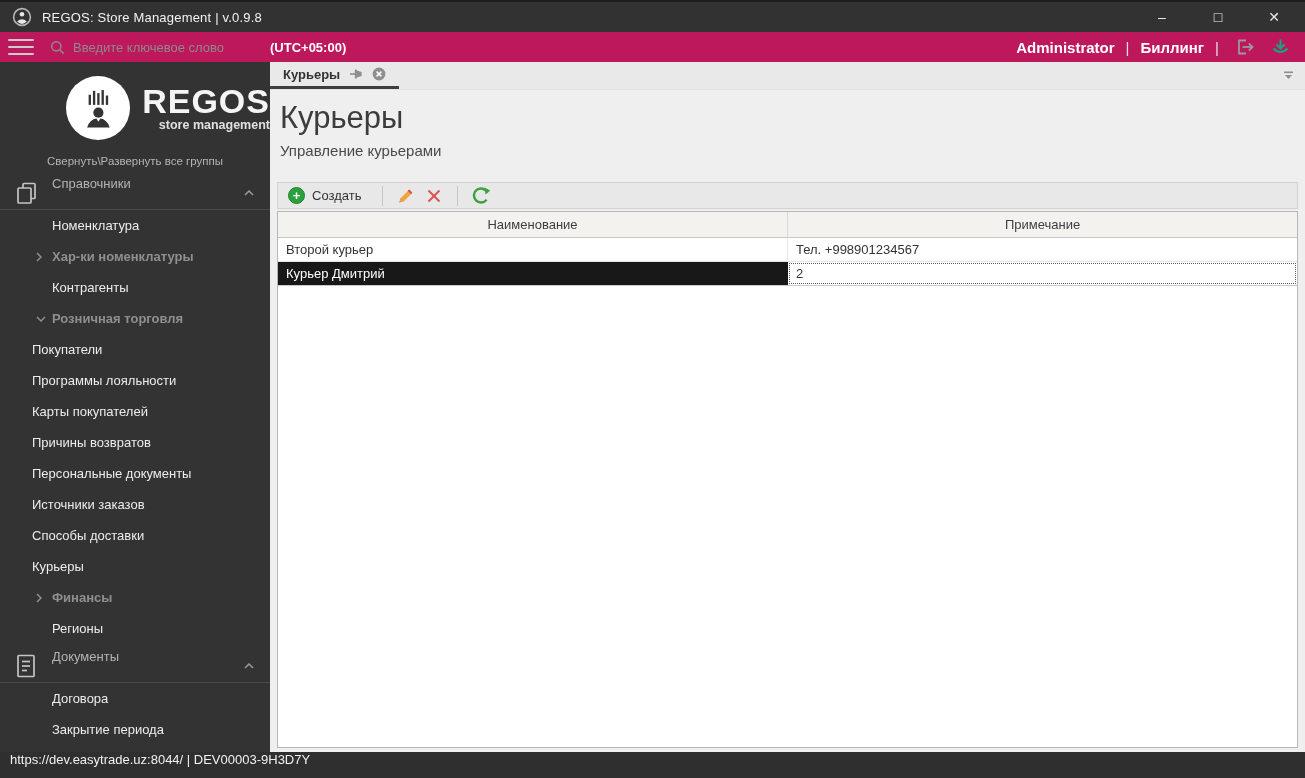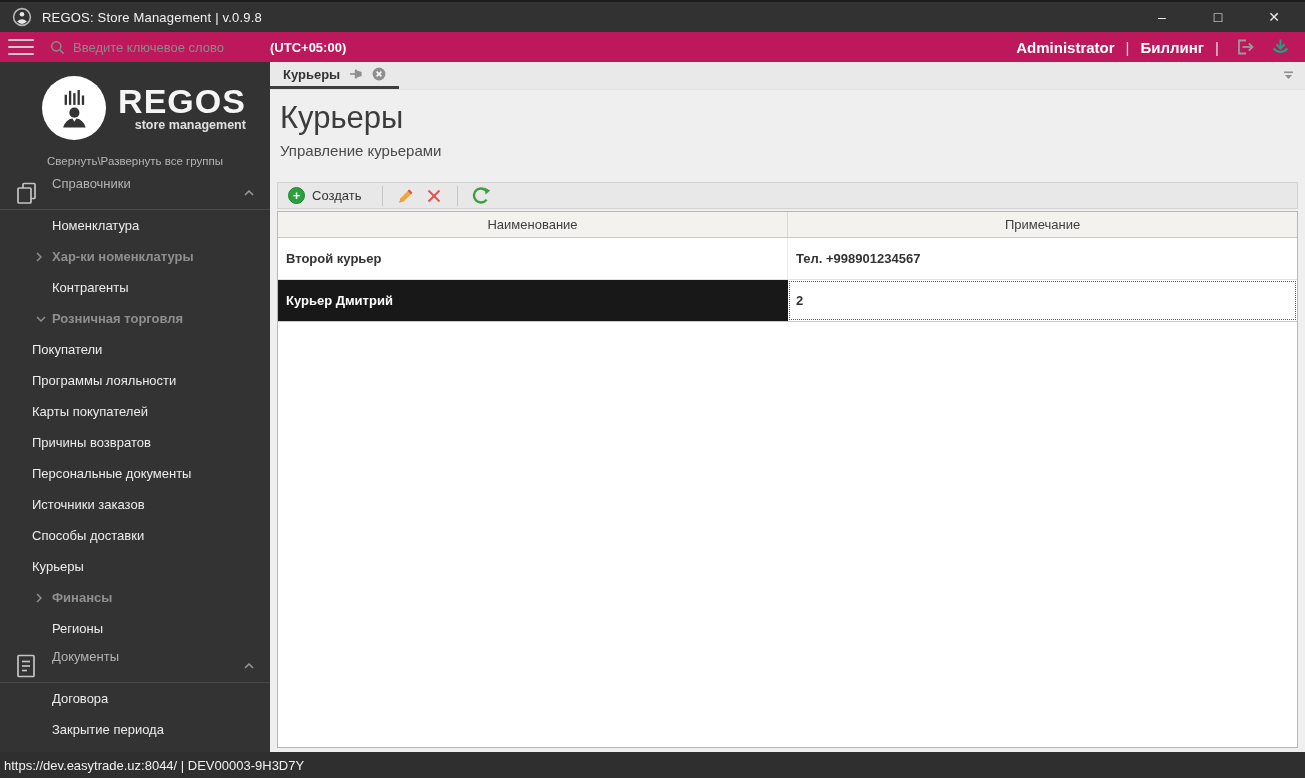--- a/index.html
+++ b/index.html
@@ -28,21 +28,21 @@
   .user-name, .billing { color:#ffffff; font-weight:700; font-size:15px; }
   .tb-pipe { color:#e0e0e0; font-size:15px; margin:0 11px; }
   .tb-iconbtn { display:flex; align-items:center; margin-left:4px; }
   .tb-iconbtn + .tb-iconbtn { margin-left:14px; }
 
   
   .body-row { flex:1; display:flex; min-height:0; }
 
   
   .sidebar { width:270px; flex:0 0 auto; background:#333333; overflow:hidden; color:#e8e8e8; }
-  .logo { margin-top:13px; display:flex; justify-content:center; align-items:center; gap:12px; height:66px;margin-left:18px; }
+  .logo { margin-top:13px; display:flex; justify-content:flex-end; align-items:center; gap:12px; height:66px;margin-left:18px; }
   .logo-circle { width:64px; height:64px; background:#ffffff; border-radius:50%; display:flex; align-items:center; justify-content:center; }
   .logo-name { font-size:34px; font-weight:700; color:#f5f5f5; letter-spacing:1px; line-height:32px; }
   .logo-tag { font-size:12.5px; font-weight:700; color:#e0e0e0; text-align:right; margin-top:1px; }
   .collapse-all { margin-top:14px; height:15px; text-align:center; font-size:11.5px; color:#b5b5b5; cursor:default; }
   .menu { margin-top:0; font-size:13px; }
   .nav-group { position:relative; height:34px; margin-top:6px; display:flex; align-items:flex-start; padding-left:52px; color:#b3b3b3; border-bottom:1px solid #4a4a4a; }
   .nav-group.mt { margin-top:5px; }
   .g-icon { position:absolute; left:14px; top:50%; transform:translateY(-50%); display:flex; }
   .g-chev { position:absolute; right:16px; top:50%; transform:translateY(-50%); display:flex; }
   .nav-item { position:relative; height:31px; display:flex; align-items:center; padding-left:52px; color:#ececec; }
@@ -68,29 +68,29 @@
   .tb-ic { display:flex; align-items:center; justify-content:center; width:28px; }
 
   
   .table-panel { flex:1; margin:2px 7px 4px; background:#ffffff; border:1px solid #b7b7b7; display:flex; flex-direction:column; min-height:0; }
   .tbl-header { display:flex; height:26px; background:#f4f2ef; border-bottom:1px solid #c9c9c9; flex:0 0 auto; }
   .cell { display:flex; align-items:center; padding-left:8px; font-size:13px; color:#333; overflow:hidden; white-space:nowrap; }
   .col1 { width:510px; flex:0 0 auto; }
   .col2 { flex:1; }
   .hdr { justify-content:center; padding-left:0; color:#3e3e3e; }
   .tbl-header .col1 { border-right:1px solid #d8d8d8; }
-  .tbl-row { display:flex; height:42px; border-bottom:1px solid #e3e3e3; flex:0 0 auto;font-weight:bold; }
+  .tbl-row { display:flex; height:24px; border-bottom:1px solid #e3e3e3; flex:0 0 auto; }
   .tbl-row .col1 { border-right:1px solid #ebebeb; }
   .tbl-row.selected { border-bottom:1px solid #c9c9c9; }
   .tbl-row.selected .col1 { background:#181818; color:#ffffff; border-right:none; }
   .tbl-row.selected .col2 { outline:1px dotted #5a5a5a; outline-offset:-2px; }
   .tbl-empty { flex:1; }
 
   
-  .statusbar { height:26px; background:#2f2f2f; color:#f0f0f0; font-size:13px; display:flex; align-items:center; padding-left:4px; flex:0 0 auto; }
+  .statusbar { height:26px; background:#2f2f2f; color:#f0f0f0; font-size:13px; display:flex; padding-left:10px; flex:0 0 auto; }
 </style>
 </head>
 <body>
 
 <div class="app">
 
   <div class="titlebar">
     <span class="app-icon">
       <svg width="20" height="20" viewBox="0 0 20 20">
           <circle cx="10" cy="10" r="8.4" fill="none" stroke="#b5b5b5" stroke-width="1.6"></circle>

